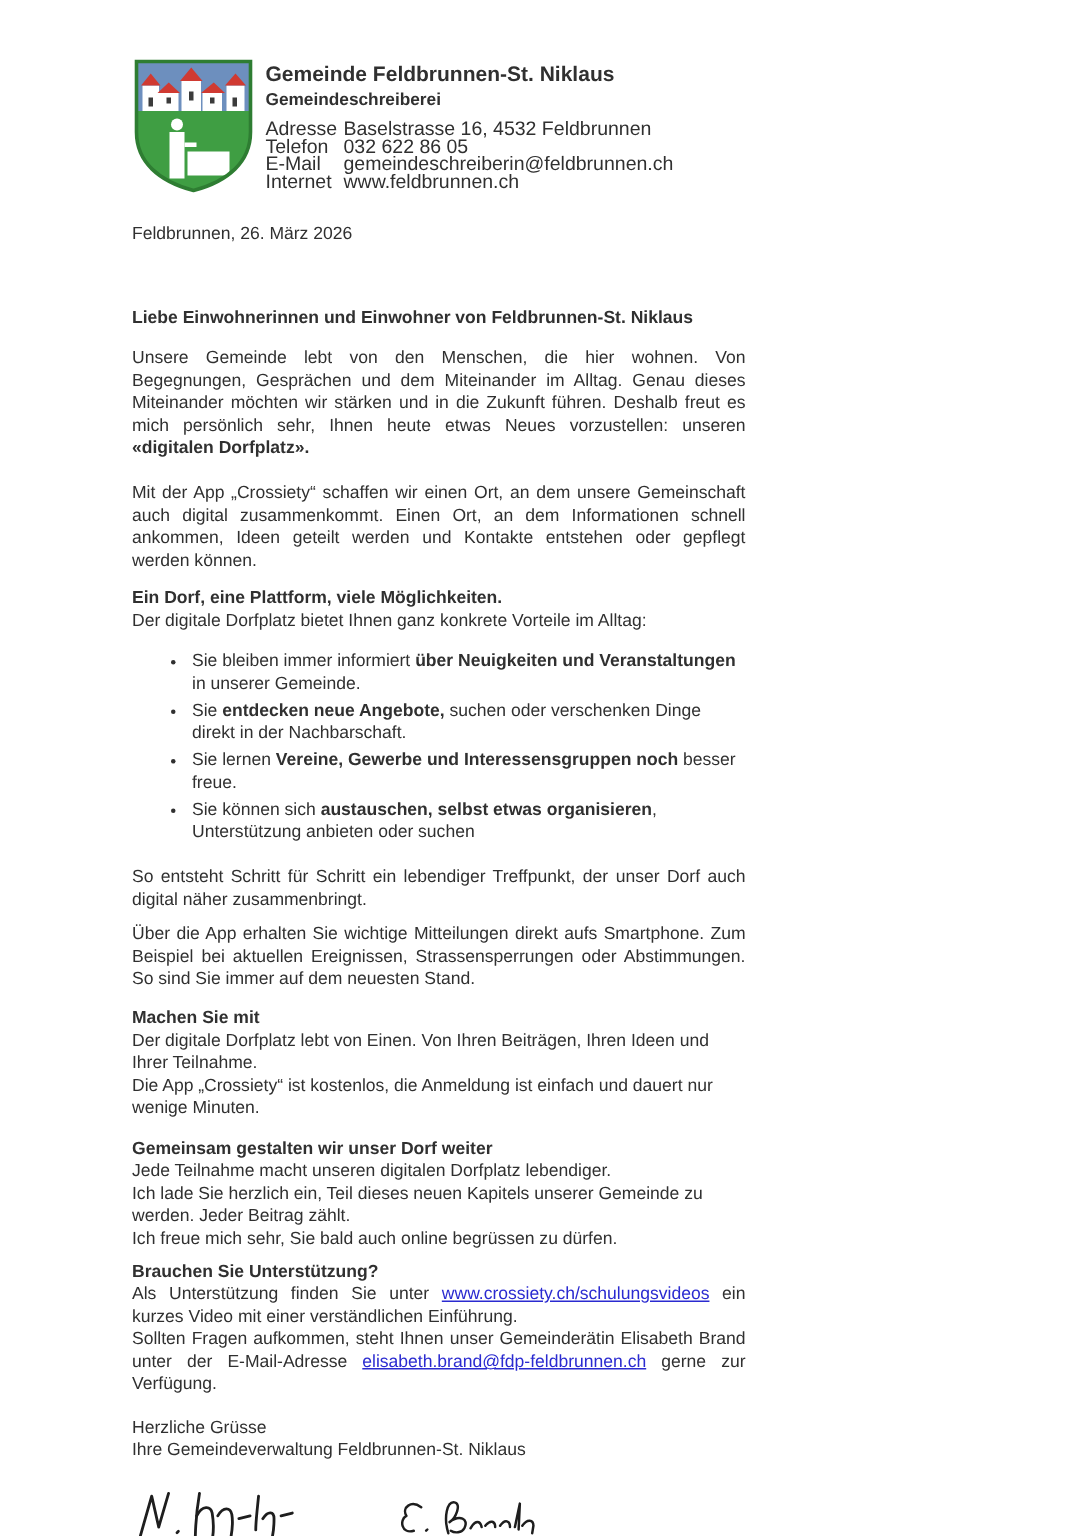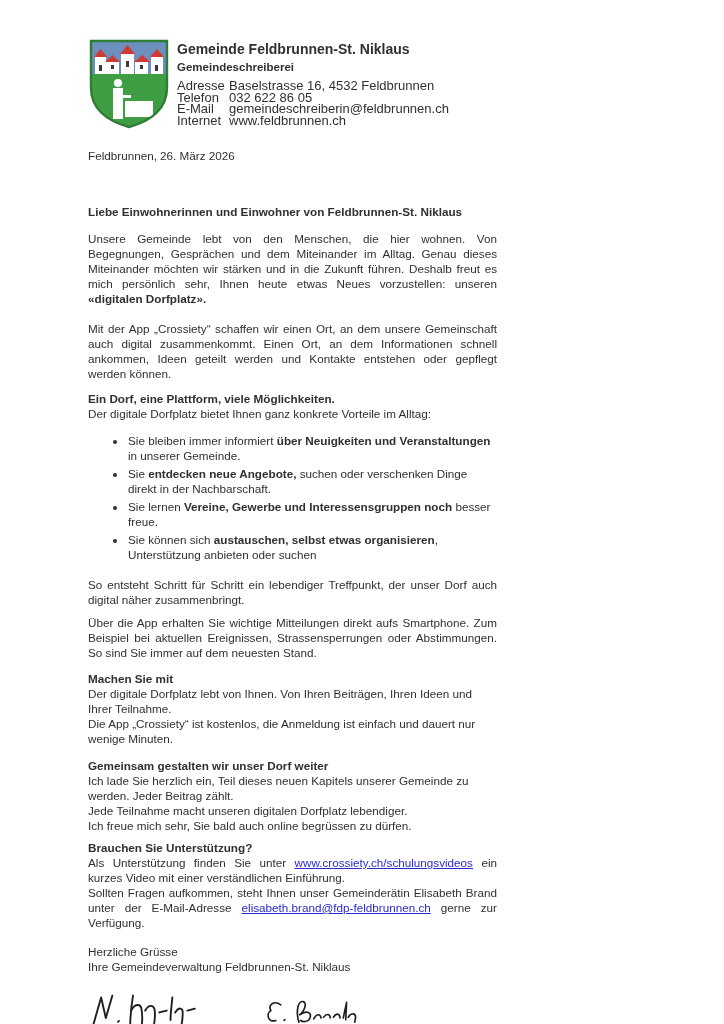--- a/index.html
+++ b/index.html
@@ -147,28 +147,28 @@
   </ul>
 
   <p class="p-result just">So entsteht Schritt für Schritt ein lebendiger Treffpunkt, der unser Dorf auch digital näher zusammenbringt.</p>
 
   <section class="sec-informed">
     <div class="just">Über die App erhalten Sie wichtige Mitteilungen direkt aufs Smartphone. Zum Beispiel bei aktuellen Ereignissen, Strassensperrungen oder Abstimmungen. So sind Sie immer auf dem neuesten Stand.</div>
   </section>
 
   <section class="sec-join">
     <div class="b">Machen Sie mit</div>
-    <div>Der digitale Dorfplatz lebt von Ihnen. Von Ihren Beiträgen, Ihren Ideen und Ihrer Teilnahme.</div>
+    <div>Der digitale Dorfplatz lebt von Einen. Von Ihren Beiträgen, Ihren Ideen und Ihrer Teilnahme.</div>
     <div>Die App „Crossiety“ ist kostenlos, die Anmeldung ist einfach und dauert nur wenige Minuten.</div>
   </section>
 
   <section class="sec-together">
     <div class="b">Gemeinsam gestalten wir unser Dorf weiter</div>
+    <div>Jede Teilnahme macht unseren digitalen Dorfplatz lebendiger.</div>
     <div>Ich lade Sie herzlich ein, Teil dieses neuen Kapitels unserer Gemeinde zu werden. Jeder Beitrag zählt.</div>
-    <div>Jede Teilnahme macht unseren digitalen Dorfplatz lebendiger.</div>
     <div>Ich freue mich sehr, Sie bald auch online begrüssen zu dürfen.</div>
   </section>
 
   <section class="sec-support">
     <div class="b">Brauchen Sie Unterstützung?</div>
     <div class="just"><span>Als Unterstützung finden Sie unter </span><span class="link">www.crossiety.ch/schulungsvideos</span><span> ein kurzes Video mit einer verständlichen Einführung.</span></div>
     <div class="just"><span>Sollten Fragen aufkommen, steht Ihnen unser Gemeinderätin Elisabeth Brand unter der E-Mail-Adresse </span><span class="link">elisabeth.brand@fdp-feldbrunnen.ch</span><span> gerne zur Verfügung.</span></div>
   </section>
 
   <div class="closing">Herzliche Grüsse</div>

